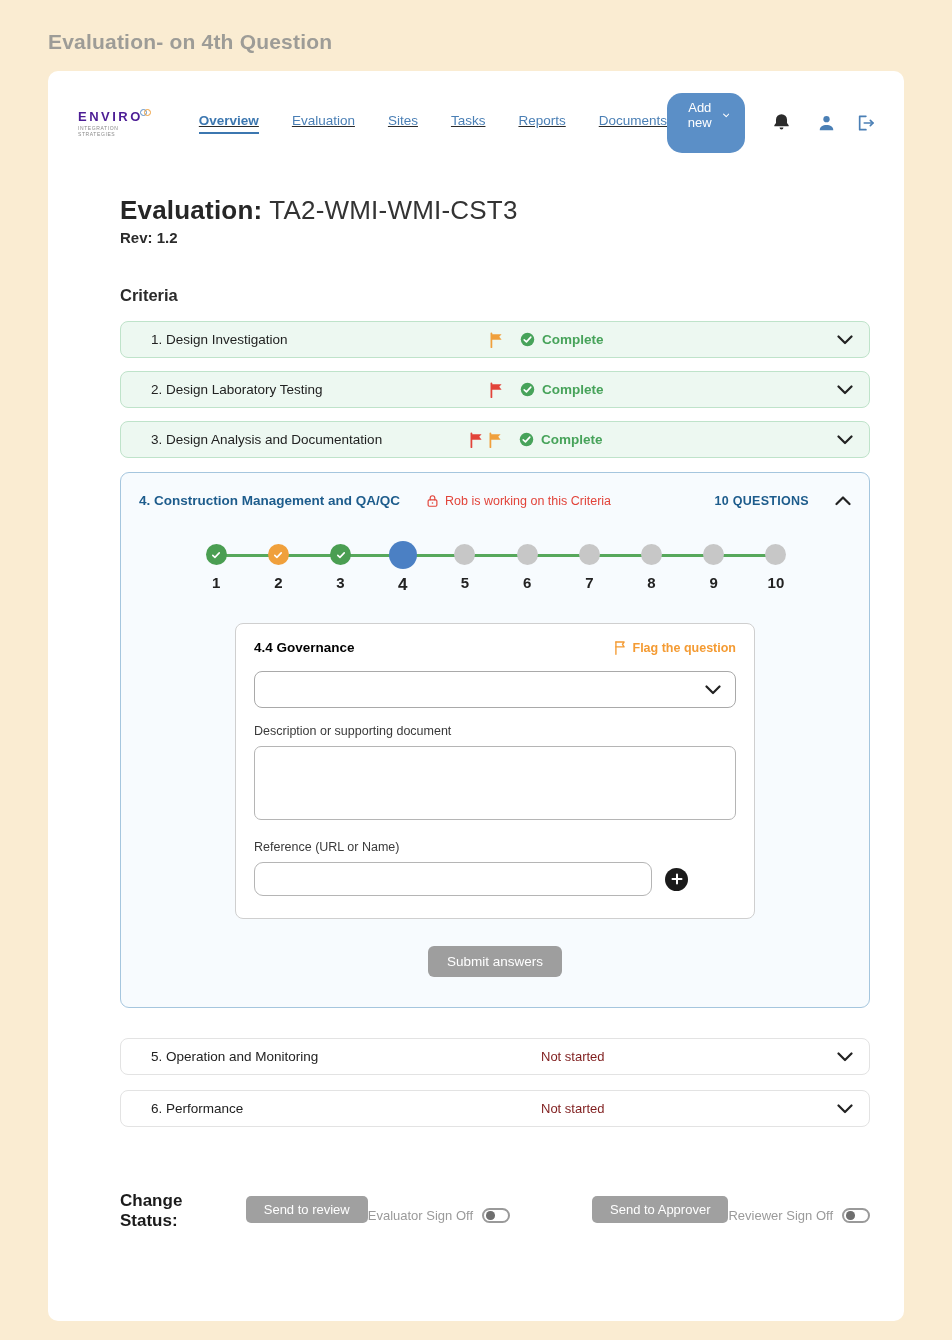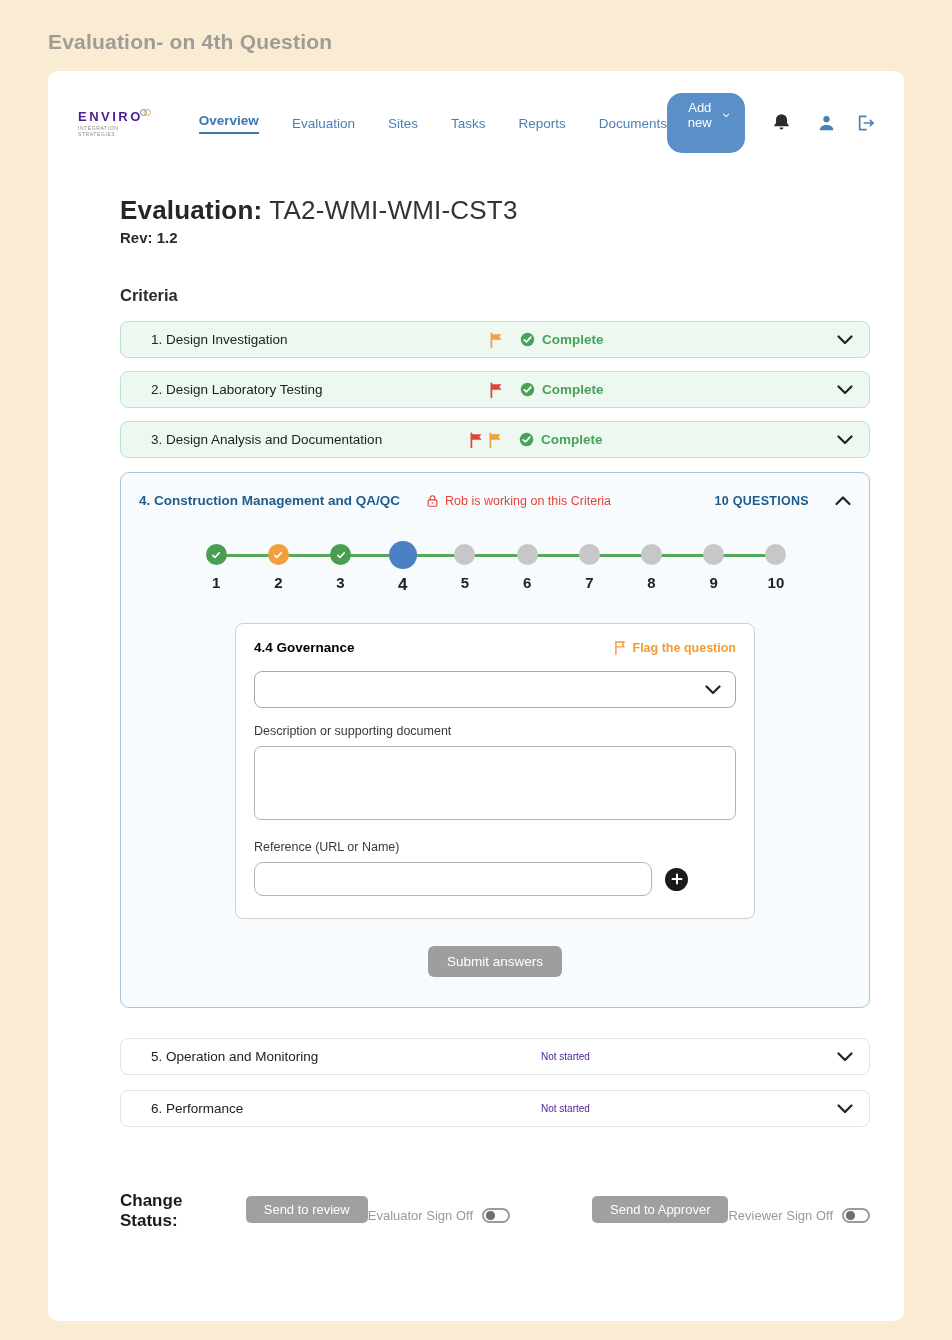--- a/index.html
+++ b/index.html
@@ -24,21 +24,21 @@
   }
 
   
   .hdr { display:flex; align-items:center; padding:22px 28px 16px 30px; }
   .logo { position:relative; margin-right:46px; width:84px; }
   .logo-name { font-size:13px; font-weight:600; letter-spacing:2.5px; color:#4c1d95; }
   .logo-tag { font-size:5px; letter-spacing:.6px; color:#8a8a8a; margin-top:1px; }
   .logo-dots { position:absolute; top:-7px; left:62px; }
   .logo-dots i { display:inline-block; width:7px; height:7px; border-radius:50%; border:1.6px solid #5b8fc7; }
   .logo-dots i:last-child { border-color:#f0a03c; margin-left:-3px; }
-  .nav { display:flex; align-items:center; gap:33px; }
+  .nav { display:flex; align-items:flex-start; gap:33px;text-decoration:underline; }
   .nav-item { font-size:13.5px; color:#4a7fb5; cursor:pointer; white-space:nowrap; }
   .nav-item.active { font-weight:700; color:#3c77b0; border-bottom:2.5px solid #3c77b0; padding-bottom:4px; }
   .hdr-right { margin-left:auto; display:flex; align-items:center; }
   .add-new {
     display:flex; align-items:center; gap:8px;
     background:#5b8fc7; color:#fff; border:none; cursor:pointer;
     font-size:13px; font-family:inherit;
     border-radius:15px; padding:7px 16px 23px 18px;
   }
   .icon-btn { background:none; border:none; cursor:pointer; padding:0; display:flex; align-items:center; }
@@ -63,21 +63,21 @@
     border-radius:8px; padding:0 30px;
     cursor:pointer;
   }
   .row-green { background:#edf8f1; border:1px solid #bfe3ca; margin-top:16px; }
   .row-green + .row-green { margin-top:13px; }
   .row-plain { background:#fff; border:1px solid #e3e3e3; }
   .crit-title { font-size:13.5px; color:#222; }
   .row-status { position:absolute; left:368px; display:flex; align-items:center; gap:10px; }
   .flags { display:flex; gap:4px; margin-right:6px; }
   .status-complete { display:flex; align-items:center; gap:7px; font-size:13.5px; font-weight:700; color:#47a35a; }
-  .mid-status { position:absolute; left:420px; font-size:10px; color:#4c1d95; }
+  .mid-status { position:absolute; left:420px; font-size:13px; color:#7f1d1d; }
   .row-chevron { position:absolute; right:16px; top:50%; transform:translateY(-50%); display:flex; }
 
   
   .panel {
     width:750px; margin-top:14px;
     background:#f7fbfe; border:1px solid #a5c6de; border-radius:9px;
     padding-bottom:30px;
   }
   .panel-hdr { display:flex; align-items:center; padding:20px 18px 0 18px; position:relative; }
   .panel-title { font-size:13.5px; font-weight:700; color:#1d5c8c; cursor:pointer; }

